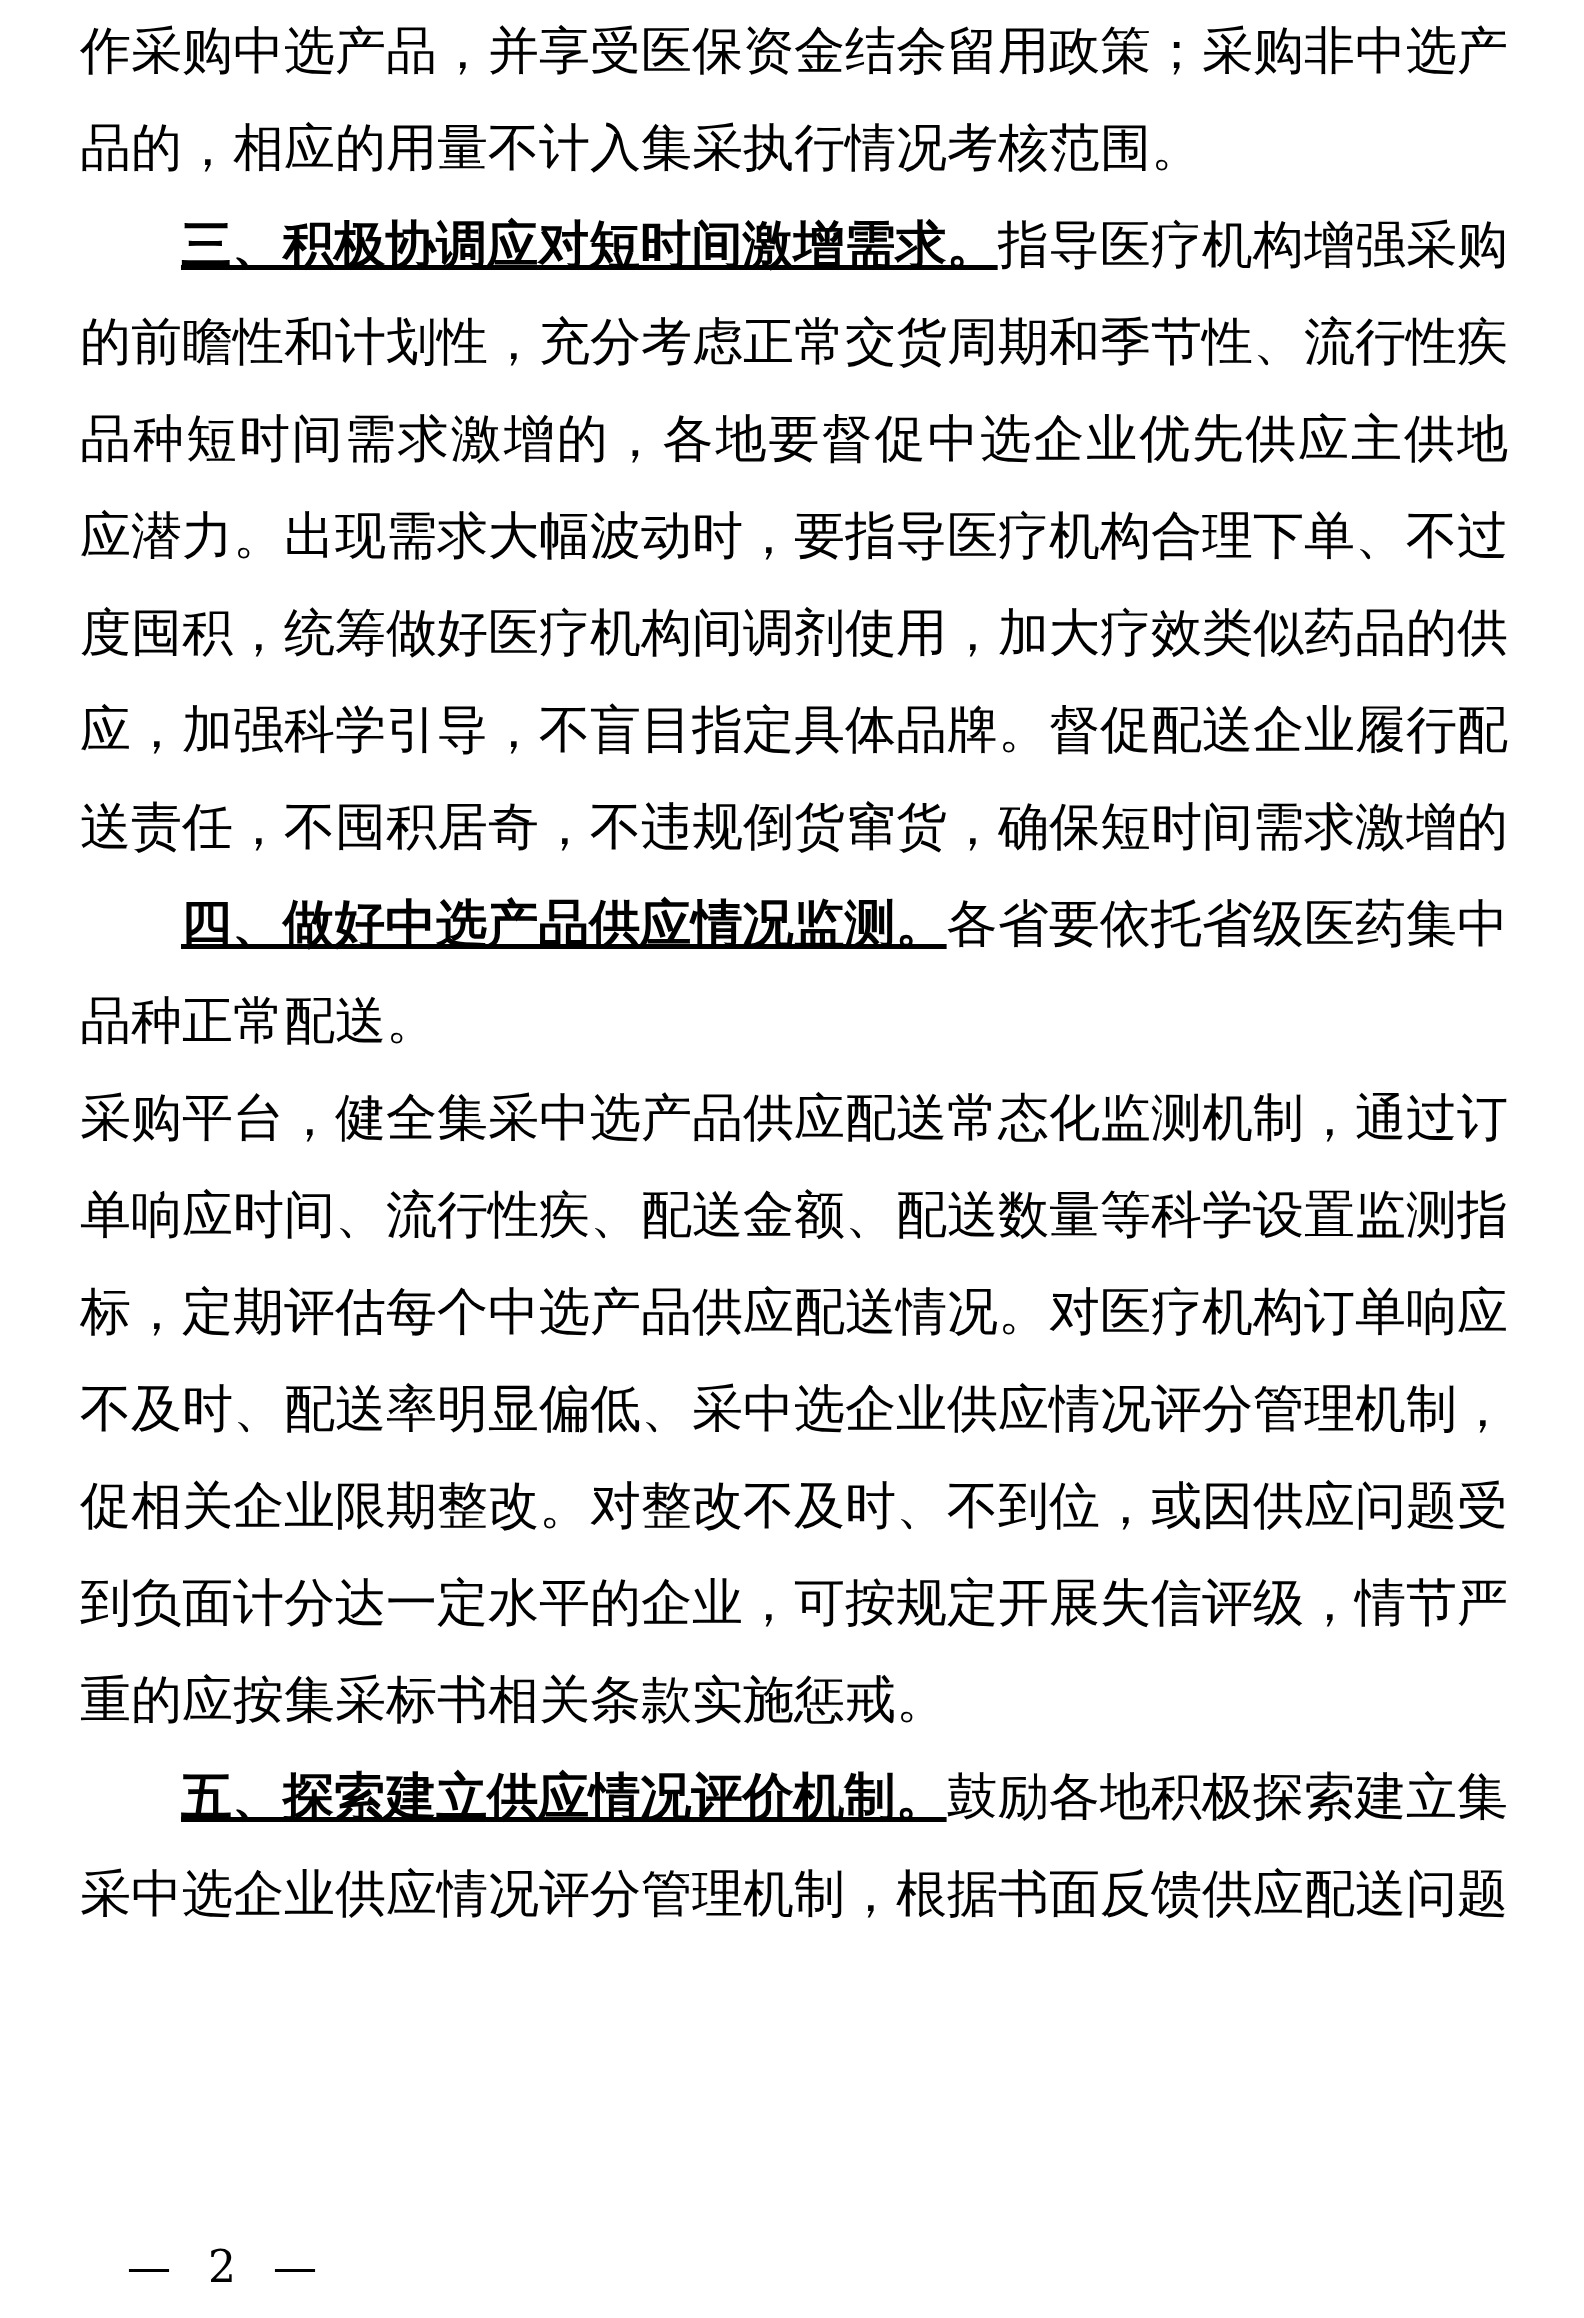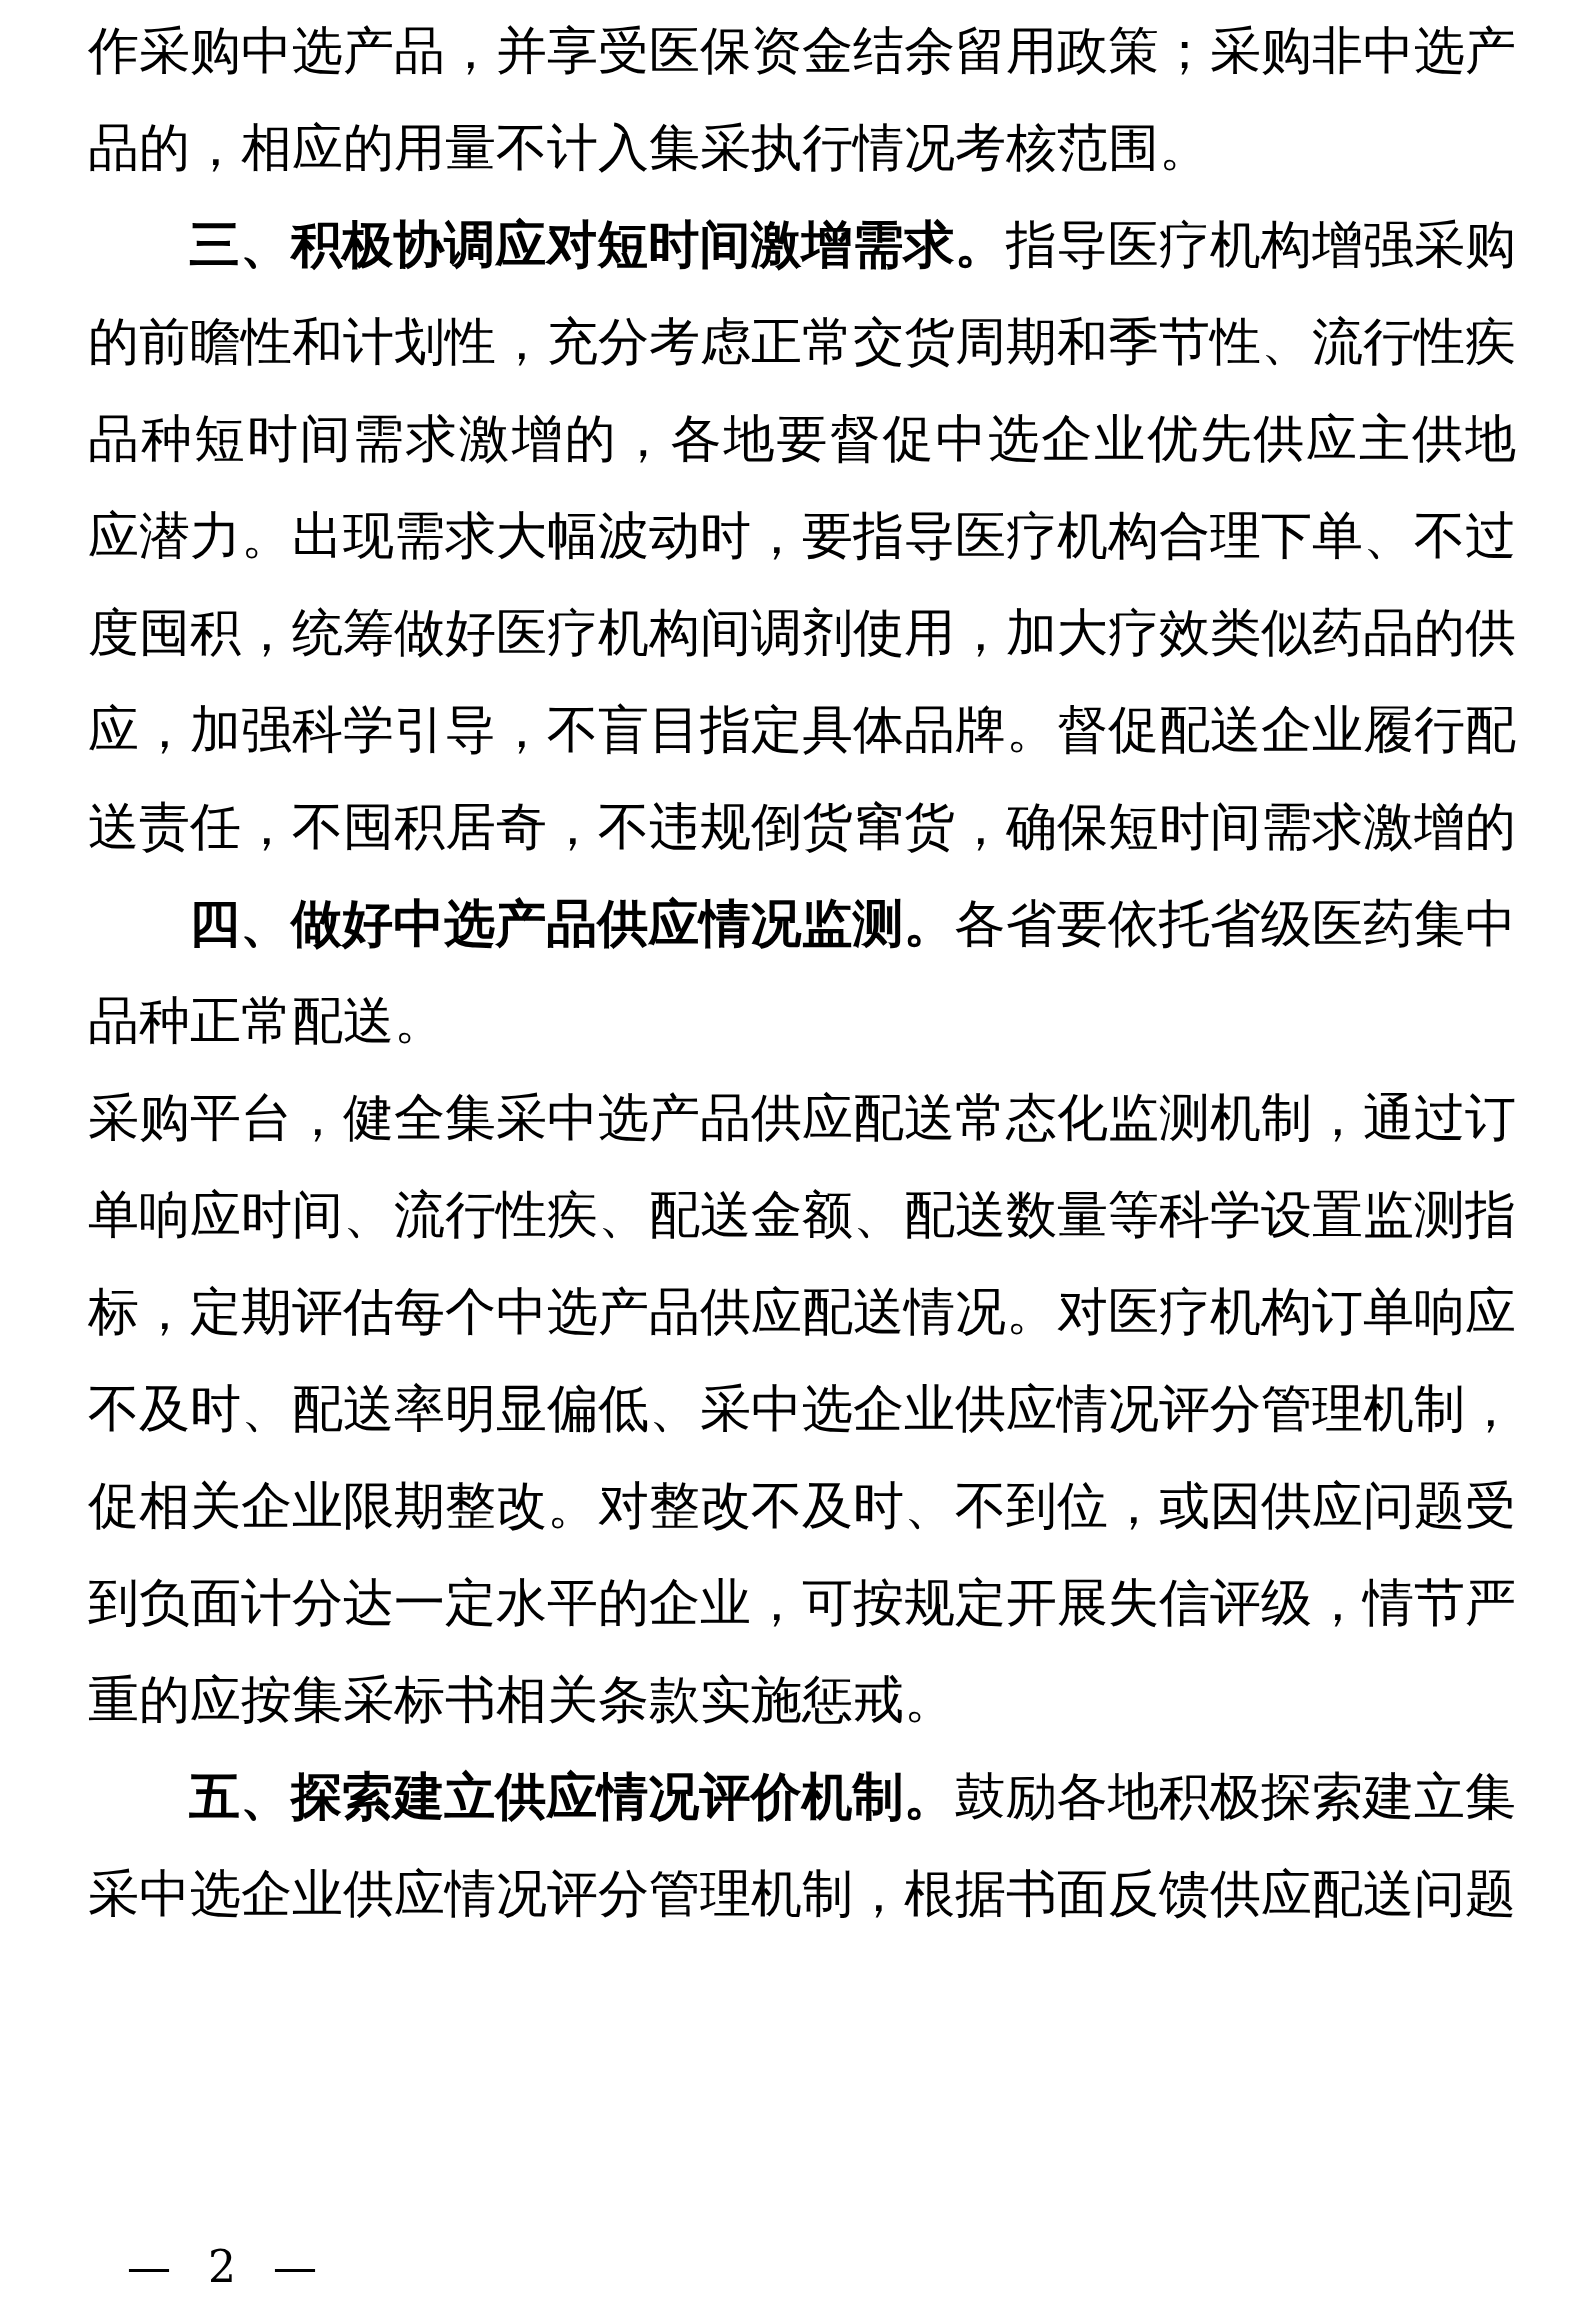--- a/index.html
+++ b/index.html
@@ -7,21 +7,21 @@
     position:relative;
     width:1585px;
     height:2319px;
     background:#ffffff;
     color:#000000;
     font-family:"DejaVu Serif", serif;
     overflow:hidden;
   }
   .textblock{
     position:absolute;
-    left:88px;
+    left:80px;
     top:2.3px;
     width:1428px;
   }
   .line{
     font-size:51px;
     line-height:97px;
     height:97px;
     text-align:justify;
     text-align-last:justify;
     -moz-text-align-last:justify;
@@ -30,20 +30,21 @@
   }
   .line.end{
     text-align-last:left;
     -moz-text-align-last:left;
   }
   .line.indent{
     text-indent:101px;
   }
   .b{
     font-weight:bold;
+    text-decoration:underline;
   }
   .pagenum{
     position:absolute;
     left:127px;
     top:2243px;
     font-size:44px;
     line-height:47px;
     word-spacing:23px;
     text-align:left;
   }

